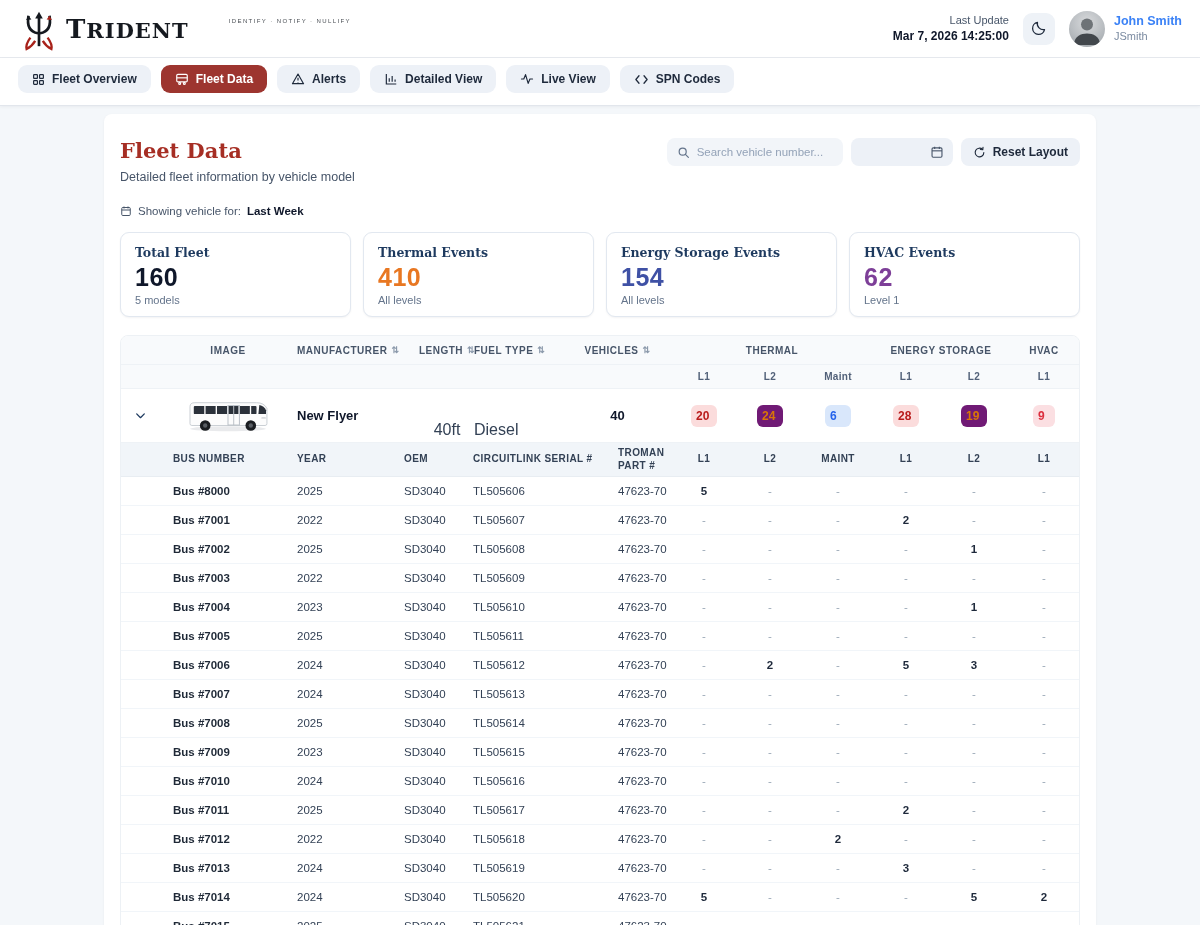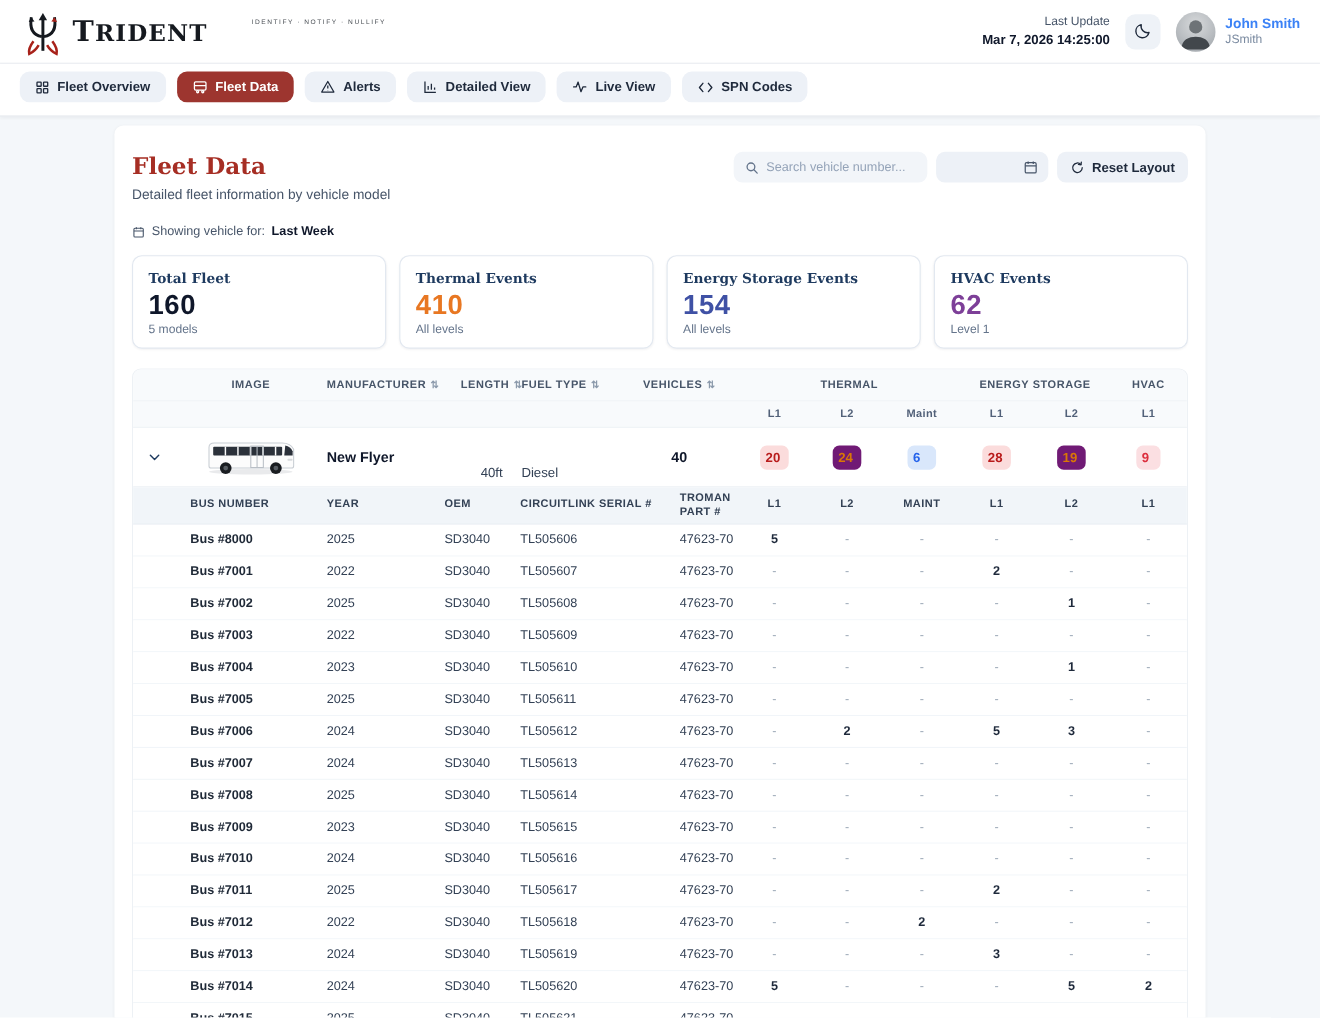--- a/index.html
+++ b/index.html
@@ -97,21 +97,21 @@
   .thead { background:#f8fafc; color:#475569; font-size:10px; font-weight:700; letter-spacing:.5px; text-transform:uppercase; }
   .thead-row1 { height:29px; border-bottom:1px solid #eef2f6; }
   .thead-row2 { height:24px; font-weight:600; letter-spacing:.3px; border-bottom:1px solid #eef2f6; text-transform:none; }
   .thead-row2 .hcell { color:#526179; font-size:10px; }
   .hcell { display:flex; align-items:center; gap:4px; }
   .hc-center { justify-content:center; text-align:center; }
   .sort-glyph { font-size:9px; color:#8b99ab; }
   .model-row { background:#fff; height:54px; border-bottom:1px solid #eef2f6; }
   .chev { display:flex; justify-content:center; cursor:pointer; }
   .model-name { font-size:13px; font-weight:700; color:#0f172a; }
-  .model-val { font-size:12px; color:#334155;margin-top:29px; }
+  .model-val { font-size:16px; color:#334155;margin-top:29px; }
   .model-center { text-align:center; }
   .model-vehicles { font-size:13px; font-weight:700; color:#0f172a; text-align:center; }
   .badge {
     display:inline-block; min-width:26px; padding:4px 5px; border-radius:6px;
     font-size:12px; font-weight:600; text-align:left;
   }
   .badge-wrap { text-align:center; }
   .badge.red    { background:#fbdcdc; color:#b91c1c; }
   .badge.yellow { background:#701a75; color:#d97706; }
   .badge.blue   { background:#d9e7fb; color:#2563eb; }

